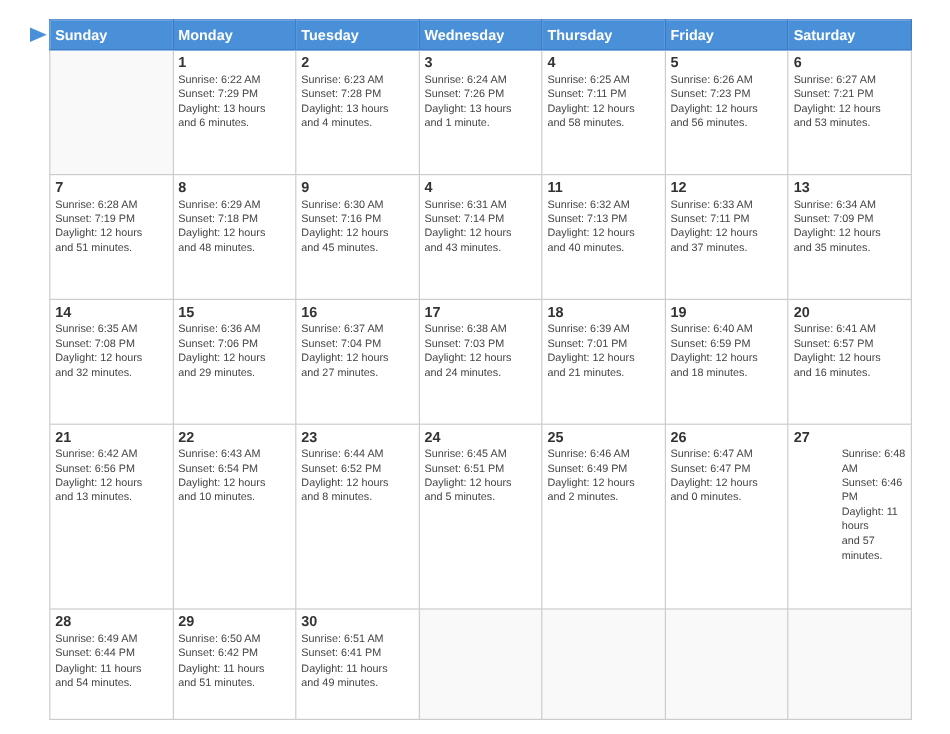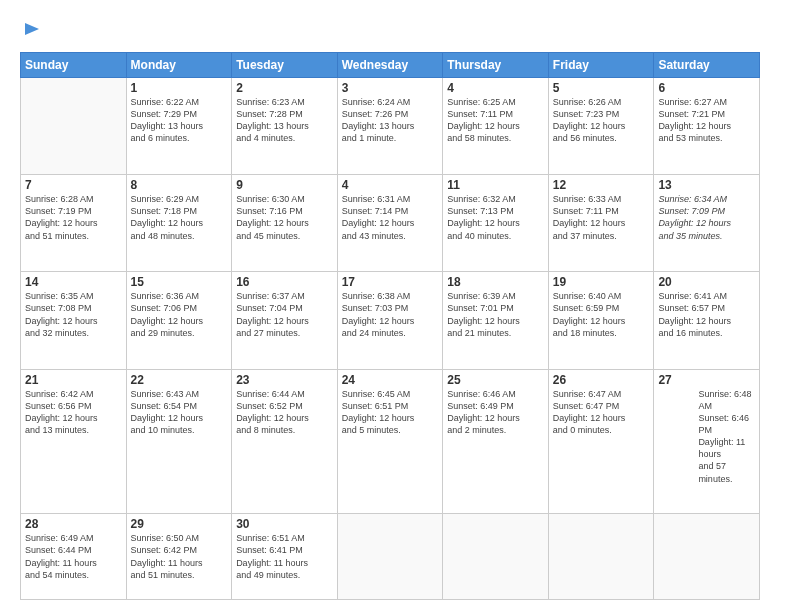--- a/index.html
+++ b/index.html
@@ -8,21 +8,21 @@
       background: #fff;
       width: 792px;
       height: 612px;
       overflow: hidden;
     }
     .page {
       width: 792px;
       height: 612px;
       padding: 16px 32px 12px 20px;
       display: flex;
-      flex-direction: column;
+      flex-direction: row;
     }
     .header {
       display: flex;
       justify-content: space-between;
       align-items: flex-start;
       margin-bottom: 10px;
     }
     .logo {
       display: flex;
       flex-direction: column;
@@ -204,21 +204,21 @@
           </td>
           <td>
             <span class="day-num">12</span>
             <div class="cell-info" style="white-space: pre-line;">Sunrise: 6:33 AM
 Sunset: 7:11 PM
 Daylight: 12 hours
 and 37 minutes.</div>
           </td>
           <td>
             <span class="day-num">13</span>
-            <div class="cell-info" style="white-space: pre-line; font-style: italic;">Sunrise: 6:34 AM
+            <div class="cell-info" style="white-space: pre-line;">Sunrise: 6:34 AM
 Sunset: 7:09 PM
 Daylight: 12 hours
 and 35 minutes.</div>
           </td>
         </tr>
         <tr>
           <td>
             <span class="day-num">14</span>
             <div class="cell-info" style="white-space: pre-line;">Sunrise: 6:35 AM
 Sunset: 7:08 PM

